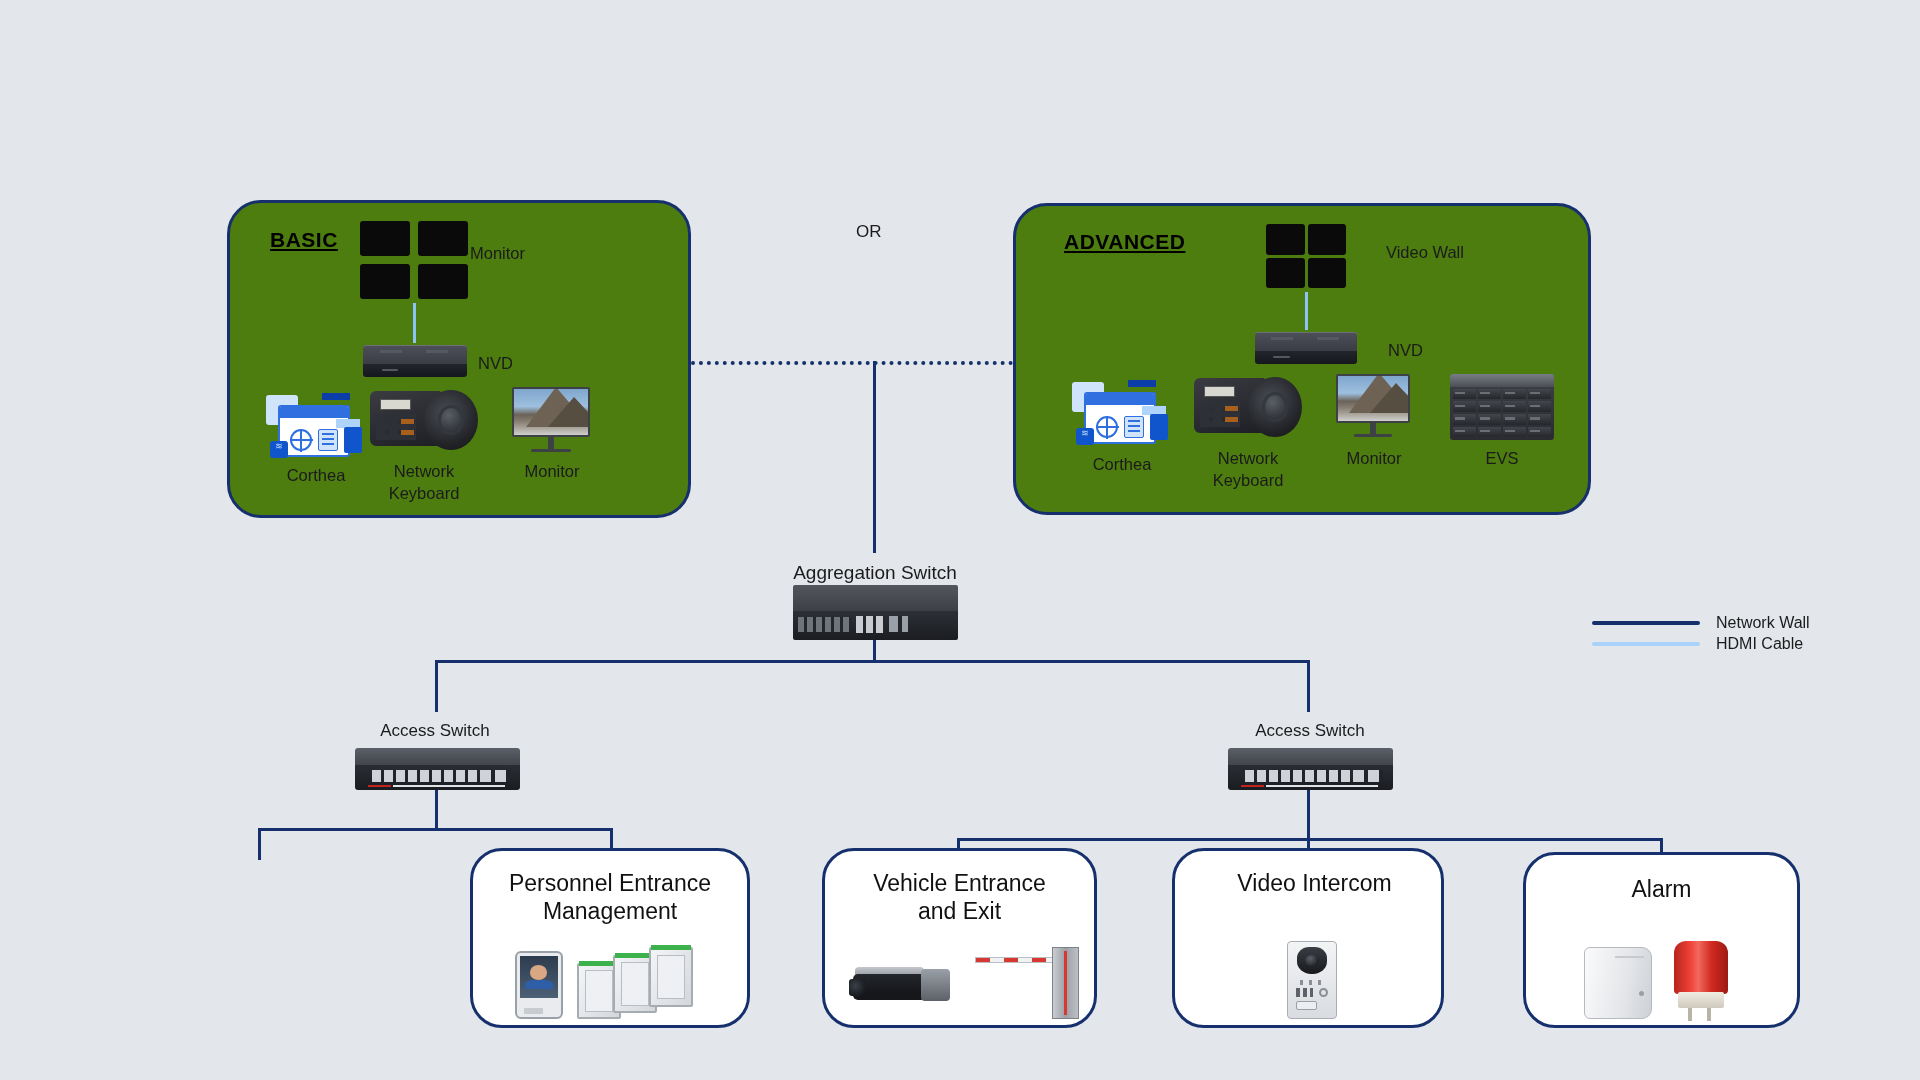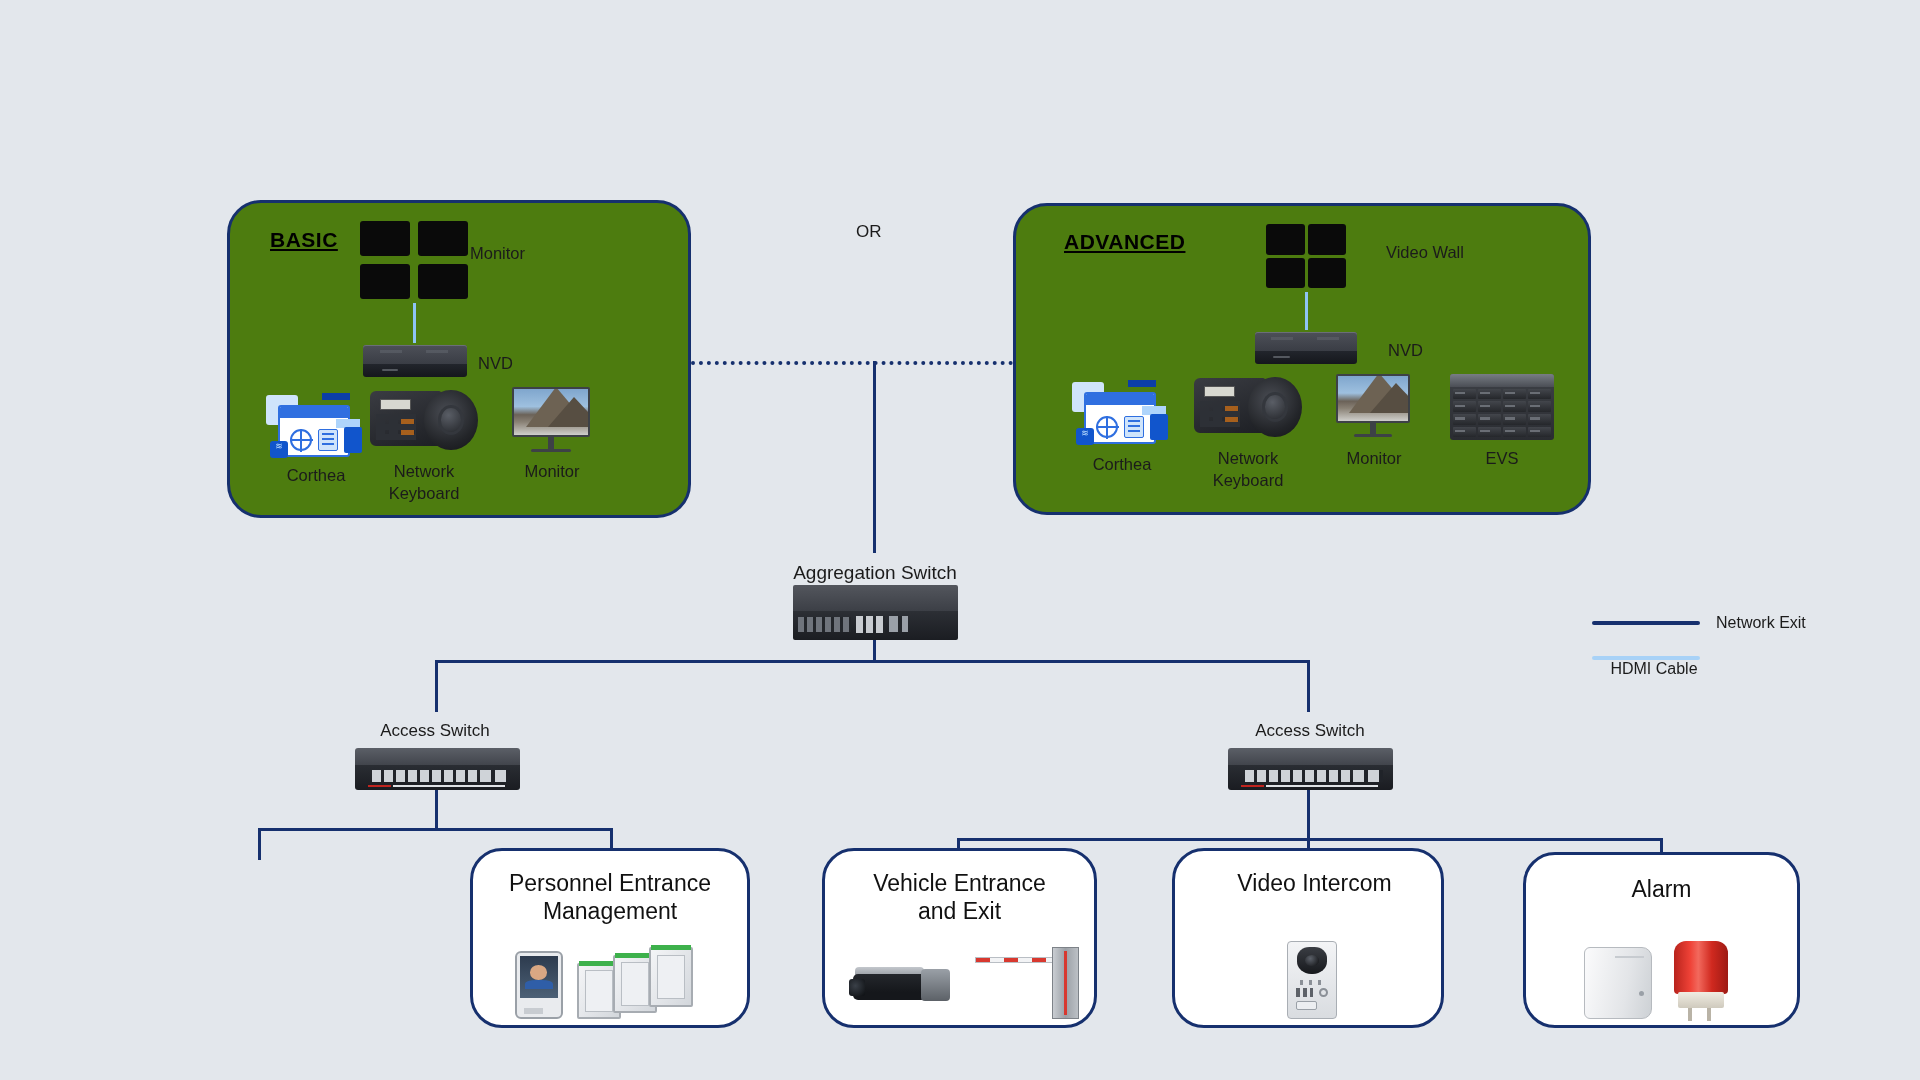--- a/index.html
+++ b/index.html
@@ -502,21 +502,21 @@
       <div class="dome"></div>
         <div class="base"></div>
       <div class="pin" style="left:26%;"></div>
       <div class="pin" style="left:62%;"></div>
     </div>
   </div>
 
   <div class="legend" style="left:1592px; top:614px; width:280px; height:50px;">
     <div class="lg-row" style="left:0; top:0;">
       <span class="lg-swatch" style="background:#16306e;"></span>
-      <span class="lg-text">Network Exit</span>
-    </div>
-    <div class="lg-row" style="left:0; top:42px;flex-direction:column;">
+      <span class="lg-text">Network Wall</span>
+    </div>
+    <div class="lg-row" style="left:0; top:21px;">
       <span class="lg-swatch" style="background:#a8d2f7;"></span>
       <span class="lg-text">HDMI Cable</span>
     </div>
   </div>
 
 </div>
 
 </body></html>

